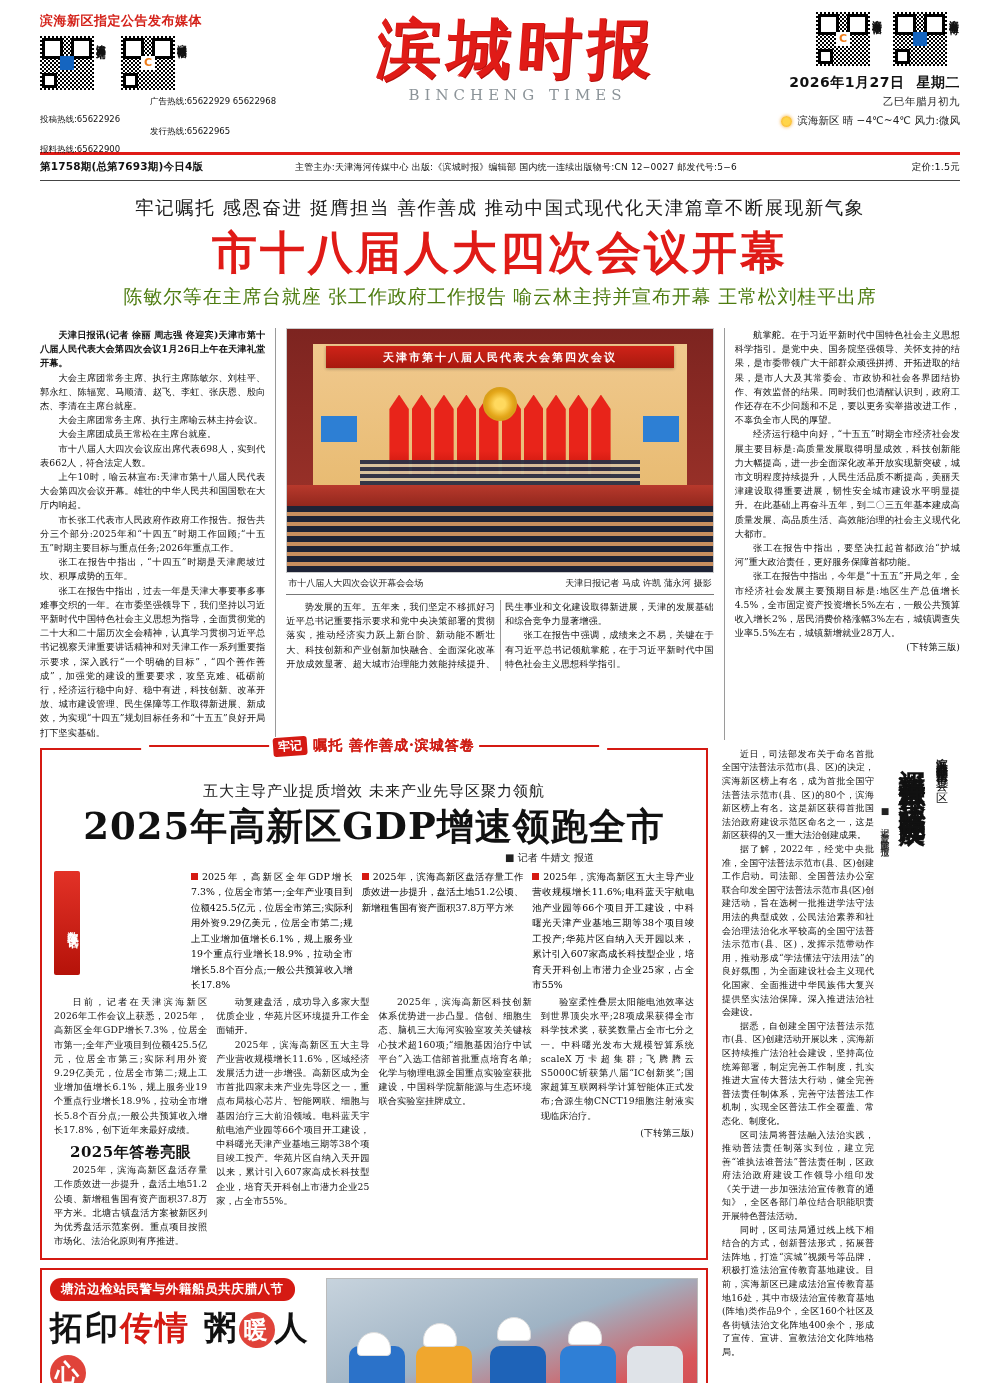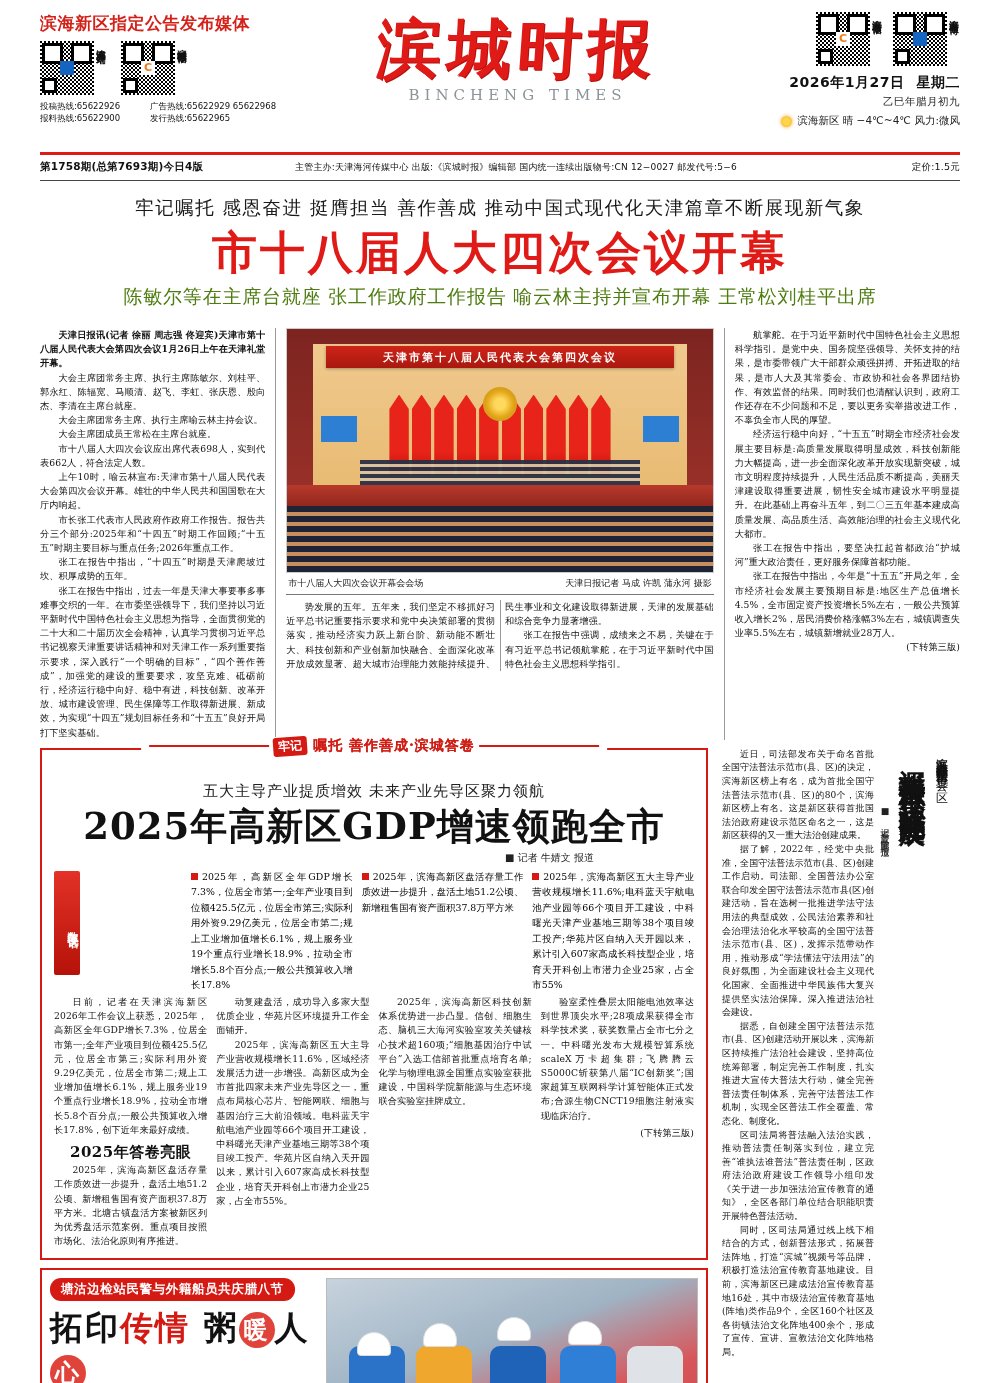--- a/index.html
+++ b/index.html
@@ -10,21 +10,21 @@
     color: #000;
     position: relative;
     overflow: hidden;
   }
   .page { position: relative; width: 1000px; height: 1383px; padding: 0 40px; }
 
   
   .masthead { position: relative; height: 150px; padding-top: 8px; display: flex; }
   .mh-left { width: 250px; }
   .mh-tagline {
-    color: #d42119; font-weight: bold; font-size: 17px; letter-spacing: .5px;
+    color: #d42119; font-weight: bold; font-size: 13px; letter-spacing: .5px;
     margin-bottom: 6px; margin-top: 4px;
   }
   .qr-row { display: flex; gap: 14px; margin-bottom: 5px; }
   .qr-unit { display: flex; align-items: flex-start; }
   .qr {
     width: 54px; height: 54px; position: relative;
     background:
       repeating-linear-gradient(90deg, #000 0 2px, #fff 2px 4px),
       repeating-linear-gradient(0deg, #000 0 2px, #fff 2px 4px);
     background-blend-mode: difference;
@@ -41,21 +41,21 @@
     width:14px; height:14px; background:#1565c0; z-index:3;
   }
   .qr .ctr.orange { background:#fff; color:#f07d1a; font-size:11px; text-align:center; line-height:14px; font-weight:bold;}
   .qr-label {
     writing-mode: vertical-rl; font-size: 9.5px; line-height: 11px;
     margin-left: 2px; letter-spacing: 1px; color:#111; font-weight:600;
   }
   .hotlines { font-size: 8.5px; line-height: 12px; color:#111; }
   .hotlines span { display:inline-block; }
   .hl-row { display:flex; gap:10px; }
-  .hl-col1 { width: 100px; }
+  .hl-col1 { width: 100px; margin-top: 18px; }
 
   .mh-center { flex: 1; text-align: center; padding-top: 4px; position: relative; }
   .logo-cn {
     font-family: "DejaVu Serif", "Liberation Serif", serif;
     font-size: 64px; font-weight: bold; color: #e01b17;
     letter-spacing: 6px; line-height: 74px;
     transform: skewX(-4deg);
     text-shadow: 1px 1px 0 #b3110d;
   }
   .logo-en {

